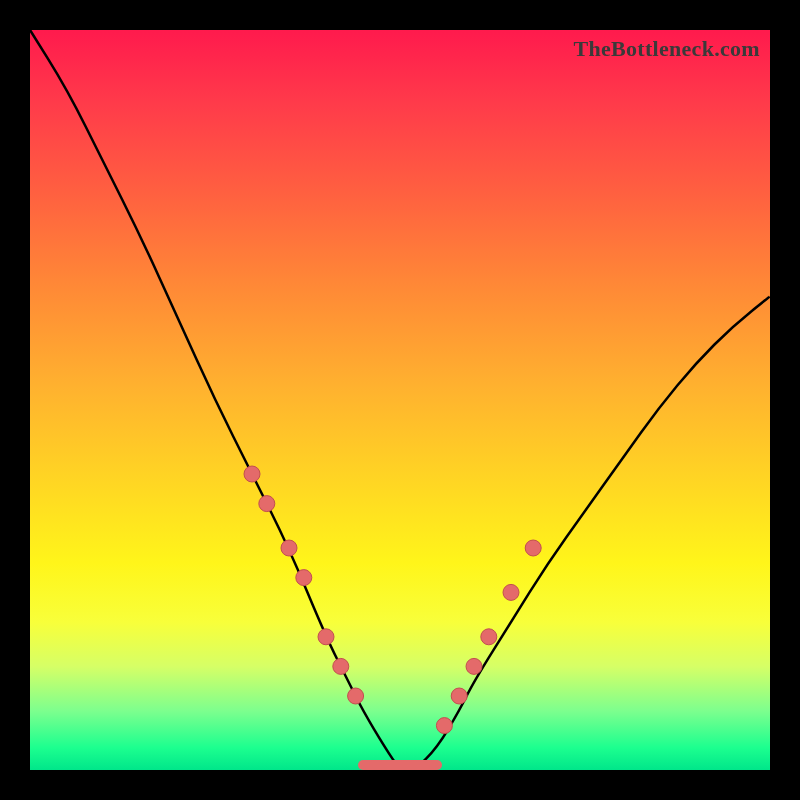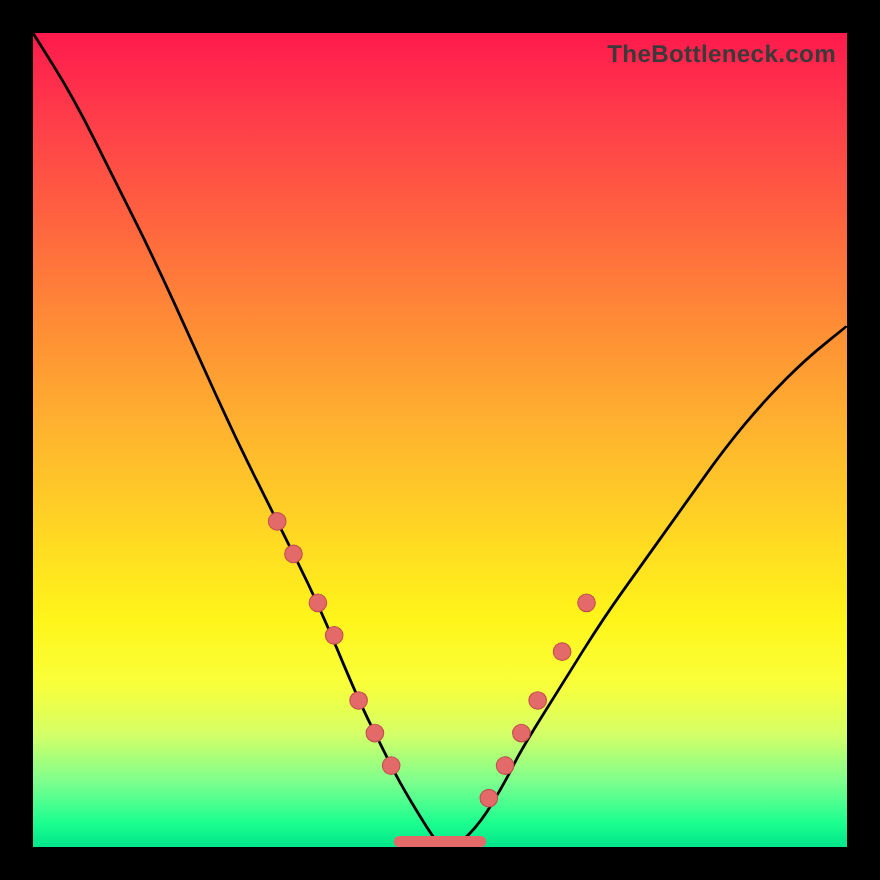--- a/index.html
+++ b/index.html
@@ -42,20 +42,21 @@
   }
   .watermark {
     position: absolute;
     top: 6px;
     right: 10px;
     color: #3a3a3a;
     font-size: 22px;
     font-weight: 600;
     letter-spacing: 0.3px;
     user-select: none;
+    font-family: Liberation Serif, serif;
   }
   svg.overlay {
     position: absolute;
     left: 0;
     top: 0;
     width: 740px;
     height: 740px;
     overflow: visible;
   }
   .curve {

